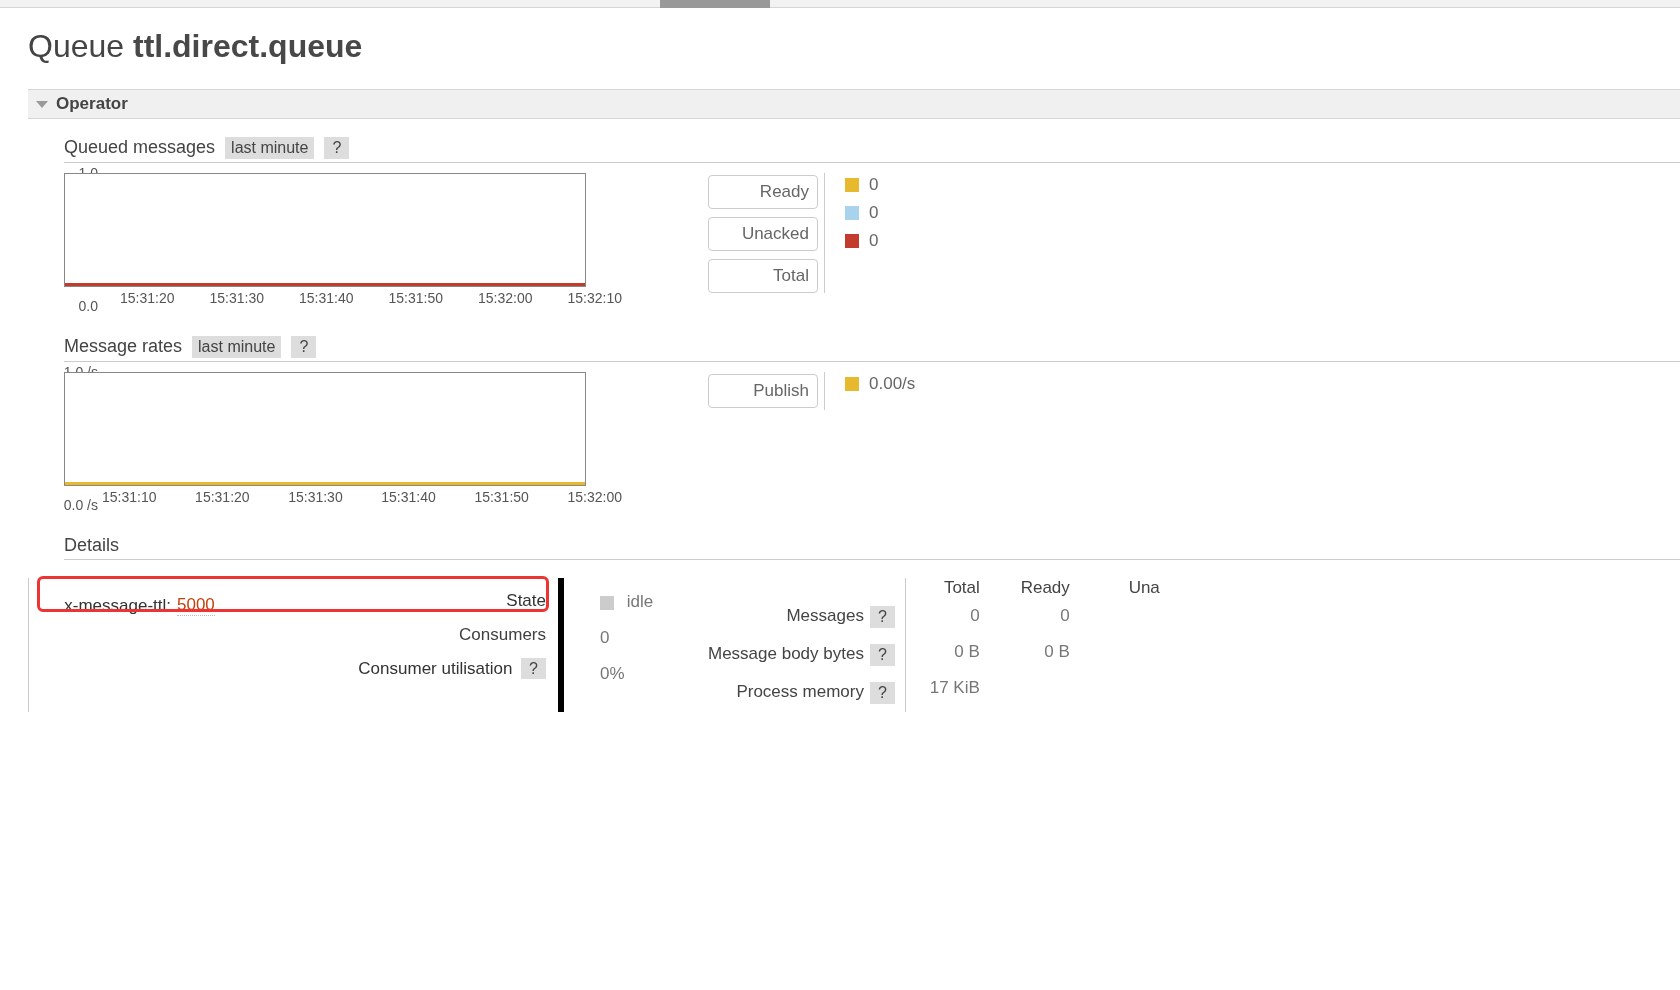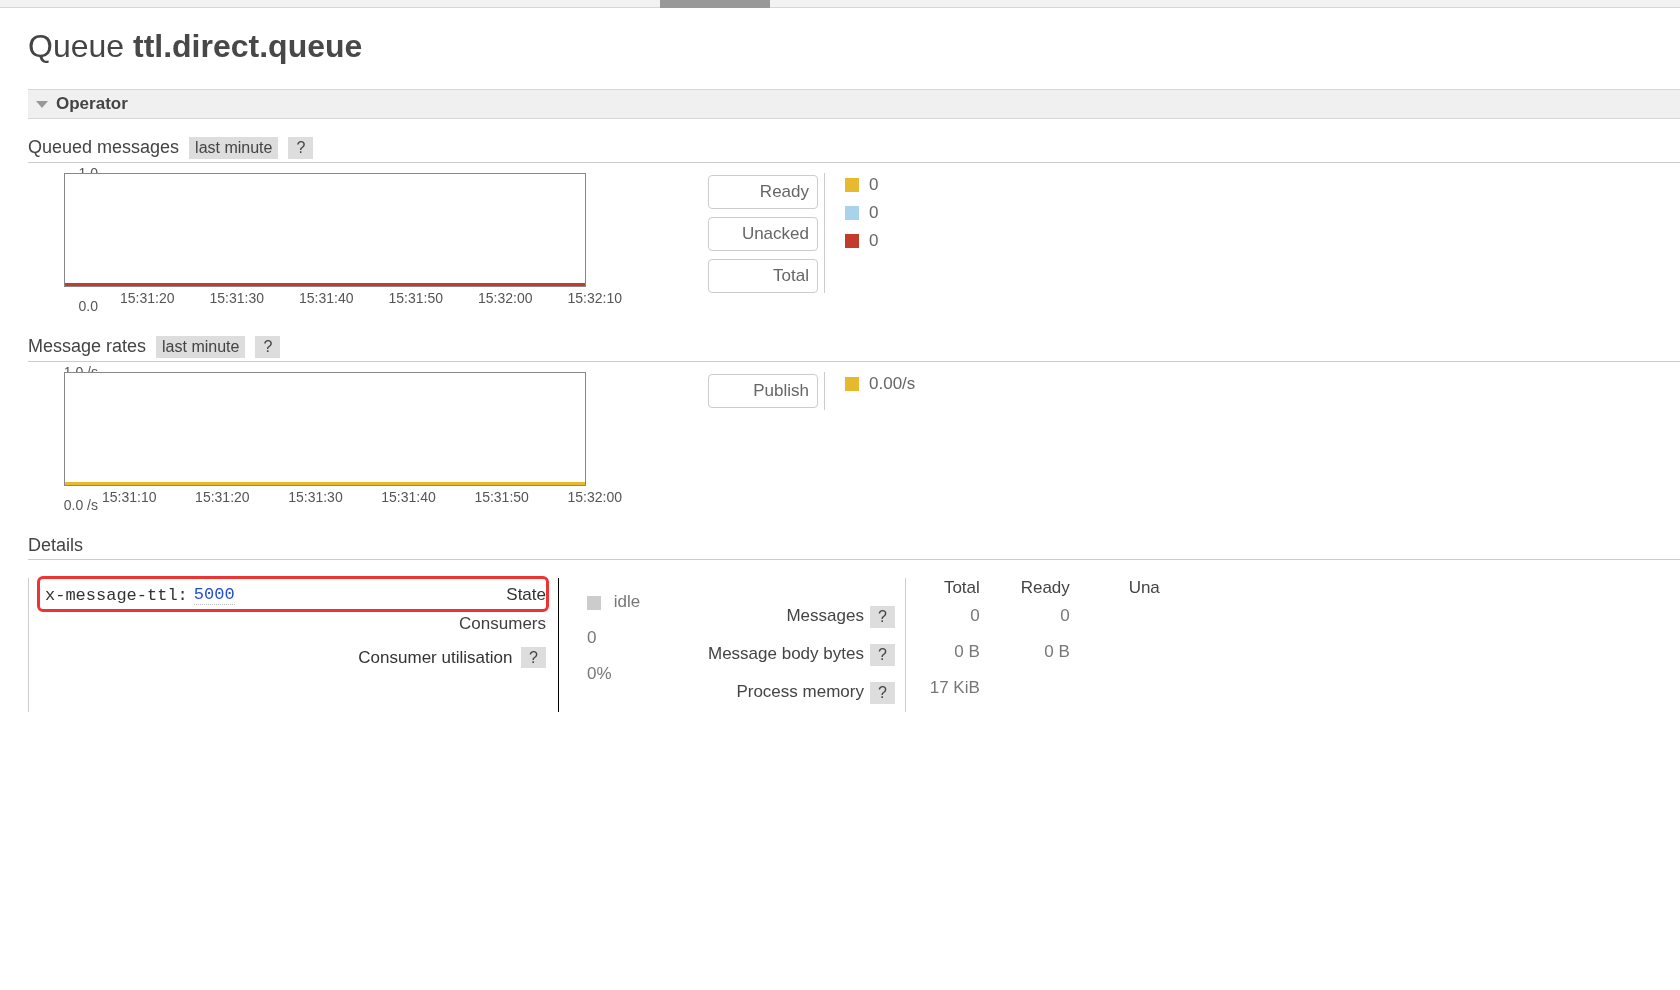--- a/index.html
+++ b/index.html
@@ -57,20 +57,21 @@
 
   .subhead {
     font-size: 18px;
     color: #444;
     padding-bottom: 3px;
     border-bottom: 1px solid #ccc;
     margin-bottom: 10px;
     display: flex;
     align-items: baseline;
     gap: 10px;
+    margin-left: 36px;
   }
   .pill {
     background: #ddd;
     color: #444;
     padding: 2px 6px;
     font-size: 16px;
   }
   .help {
     background: #ddd;
     color: #444;
@@ -167,26 +168,26 @@
     position: relative;
   }
   .highlight-box {
     position:absolute;
     left: 8px; top: -2px;
     width: 512px; height: 36px;
     border: 3px solid #e33;
     border-radius: 6px;
     pointer-events: none;
   }
-  .kv-row { display: flex; align-items: flex-end; gap: 6px; padding: 1px 4px; font-family: Liberation Mono, monospace;}
+  .kv-row { display: flex; align-items: flex-end; gap: 6px; padding: 1px 12px;}
   .kv-row .k { text-align: right; color:#333; min-width: 118px;}
-  .kv-row .v { color:#1d4ed8; border-bottom: 1px dotted #bbb; }
+  .kv-row .v { color:#c2410c; border-bottom: 1px dotted #bbb; margin-top: 10px; }
   .dcol.midv {
-    border-left:1px solid #000000;
-    padding-left: 28px;
+    border-left:6px solid #000000;
+    padding-left: 36px;
     min-width: 130px;
   }
   .dcol.midv div { padding: 8px 0; color:#777;}
   .state-sq { display:inline-block; width:14px; height:14px; background:#ccc; vertical-align:middle; margin-right:8px;}
 
   .stats-block {
     display:flex;
     gap: 10px;
     font-size: 17px;
     color:#444;

